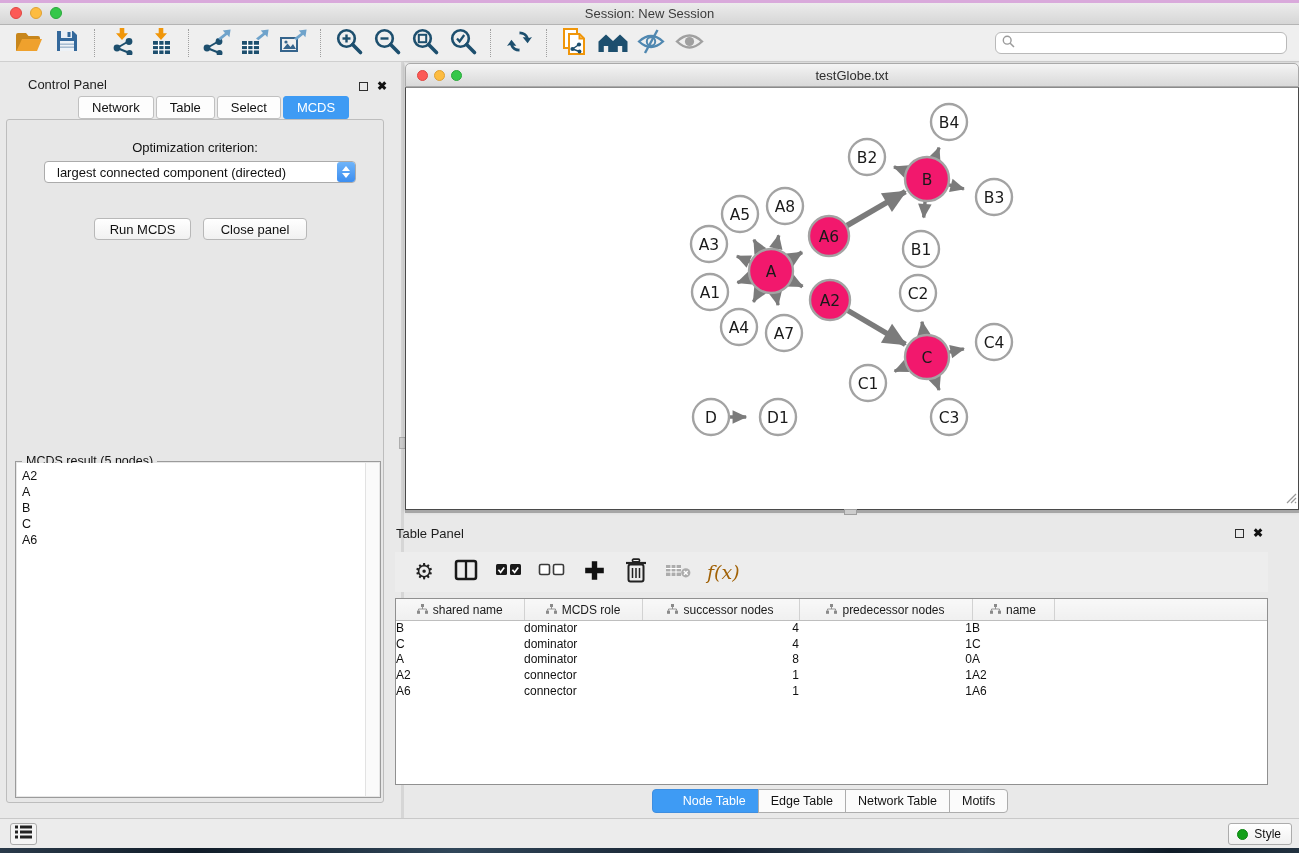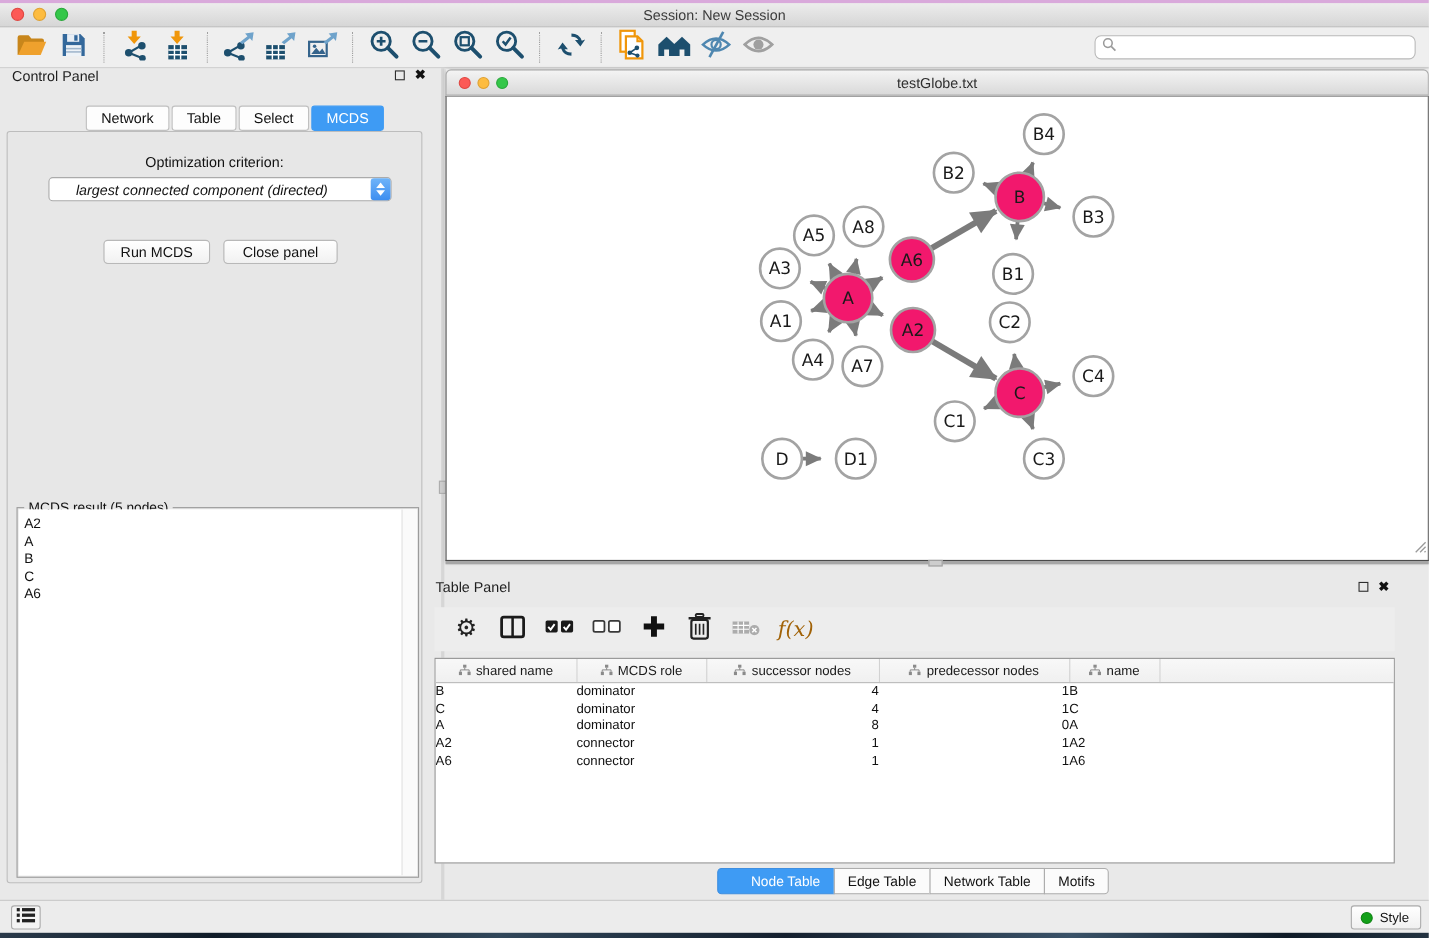--- a/index.html
+++ b/index.html
@@ -25,31 +25,31 @@
               border-radius:6px;display:flex;align-items:center;padding-left:6px;box-sizing:border-box;margin-right:2px;}
   .search-box input{border:none;outline:none;flex:1;font-size:12px;background:transparent;margin-left:4px;
                     font-family:"Liberation Sans",sans-serif;}
   
   .panel-title{font-size:13px;color:#1E1E1E;}
   .win-btns{margin-left:auto;display:flex;align-items:center;gap:9px;margin-right:14px;}
   .float-box{width:9px;height:9px;border:1.5px solid #2E2E2E;display:inline-block;box-sizing:border-box;}
   .x-glyph{font-size:12px;color:#111;font-weight:bold;line-height:1;}
   
   .control-panel{position:absolute;left:0;top:62px;width:401px;height:756px;}
-  .cp-header{height:30px;display:flex;align-items:flex-start;padding-left:11px;}
+  .cp-header{height:30px;display:flex;align-items:flex-end;padding-left:28px;}
   .cp-tabs{position:absolute;left:78px;top:34px;display:flex;gap:2px;z-index:2;}
   .cp-tab{height:21px;padding:0 13px;background:#FDFDFD;border:1px solid #C0C0C0;border-radius:3px;
           font-size:13px;display:flex;align-items:center;color:#111;cursor:pointer;}
   .cp-tab.active{background:#3E9BF4;color:#fff;border-color:#3E9BF4;}
   .cp-body{position:absolute;left:6px;top:57px;width:378px;height:684px;background:#E7E7E7;
            border:1px solid #BDBDBD;border-radius:3px;box-sizing:border-box;}
   .opt-label{text-align:center;margin-top:20px;font-size:13px;color:#111;}
   .combo{position:absolute;left:37px;top:41px;width:312px;height:22px;background:#fff;border:1px solid #ABABAB;
          border-radius:4px;display:flex;align-items:center;box-sizing:border-box;cursor:pointer;}
-  .combo-text{flex:1;font-size:13px;color:#111;padding-left:24px;white-space:nowrap;overflow:hidden;font-style:italic;}
+  .combo-text{flex:1;font-size:13px;color:#111;padding-left:12px;white-space:nowrap;overflow:hidden;}
   .combo-step{width:18px;height:20px;margin-right:0px;border-radius:3px;background:linear-gradient(#6FB4F9,#3D8EF0);
               display:flex;flex-direction:column;align-items:center;justify-content:center;gap:2px;}
   .tri-up{width:0;height:0;border-left:4px solid transparent;border-right:4px solid transparent;border-bottom:5px solid #fff;}
   .tri-dn{width:0;height:0;border-left:4px solid transparent;border-right:4px solid transparent;border-top:5px solid #fff;}
   .btn{position:absolute;height:22px;background:linear-gradient(#FFFFFF,#F1F1F1);border:1px solid #B8B8B8;
        border-radius:4px;font-size:13px;color:#111;display:flex;align-items:center;justify-content:center;
        box-sizing:border-box;cursor:pointer;font-family:"Liberation Sans",sans-serif;margin-top:24px;}
   .run-btn{left:87px;top:74px;width:97px;}
   .closep-btn{left:196px;top:74px;width:104px;}
   .groupbox{position:absolute;left:8px;top:341px;width:366px;height:337px;border:1px solid #9B9B9B;box-sizing:border-box;}

